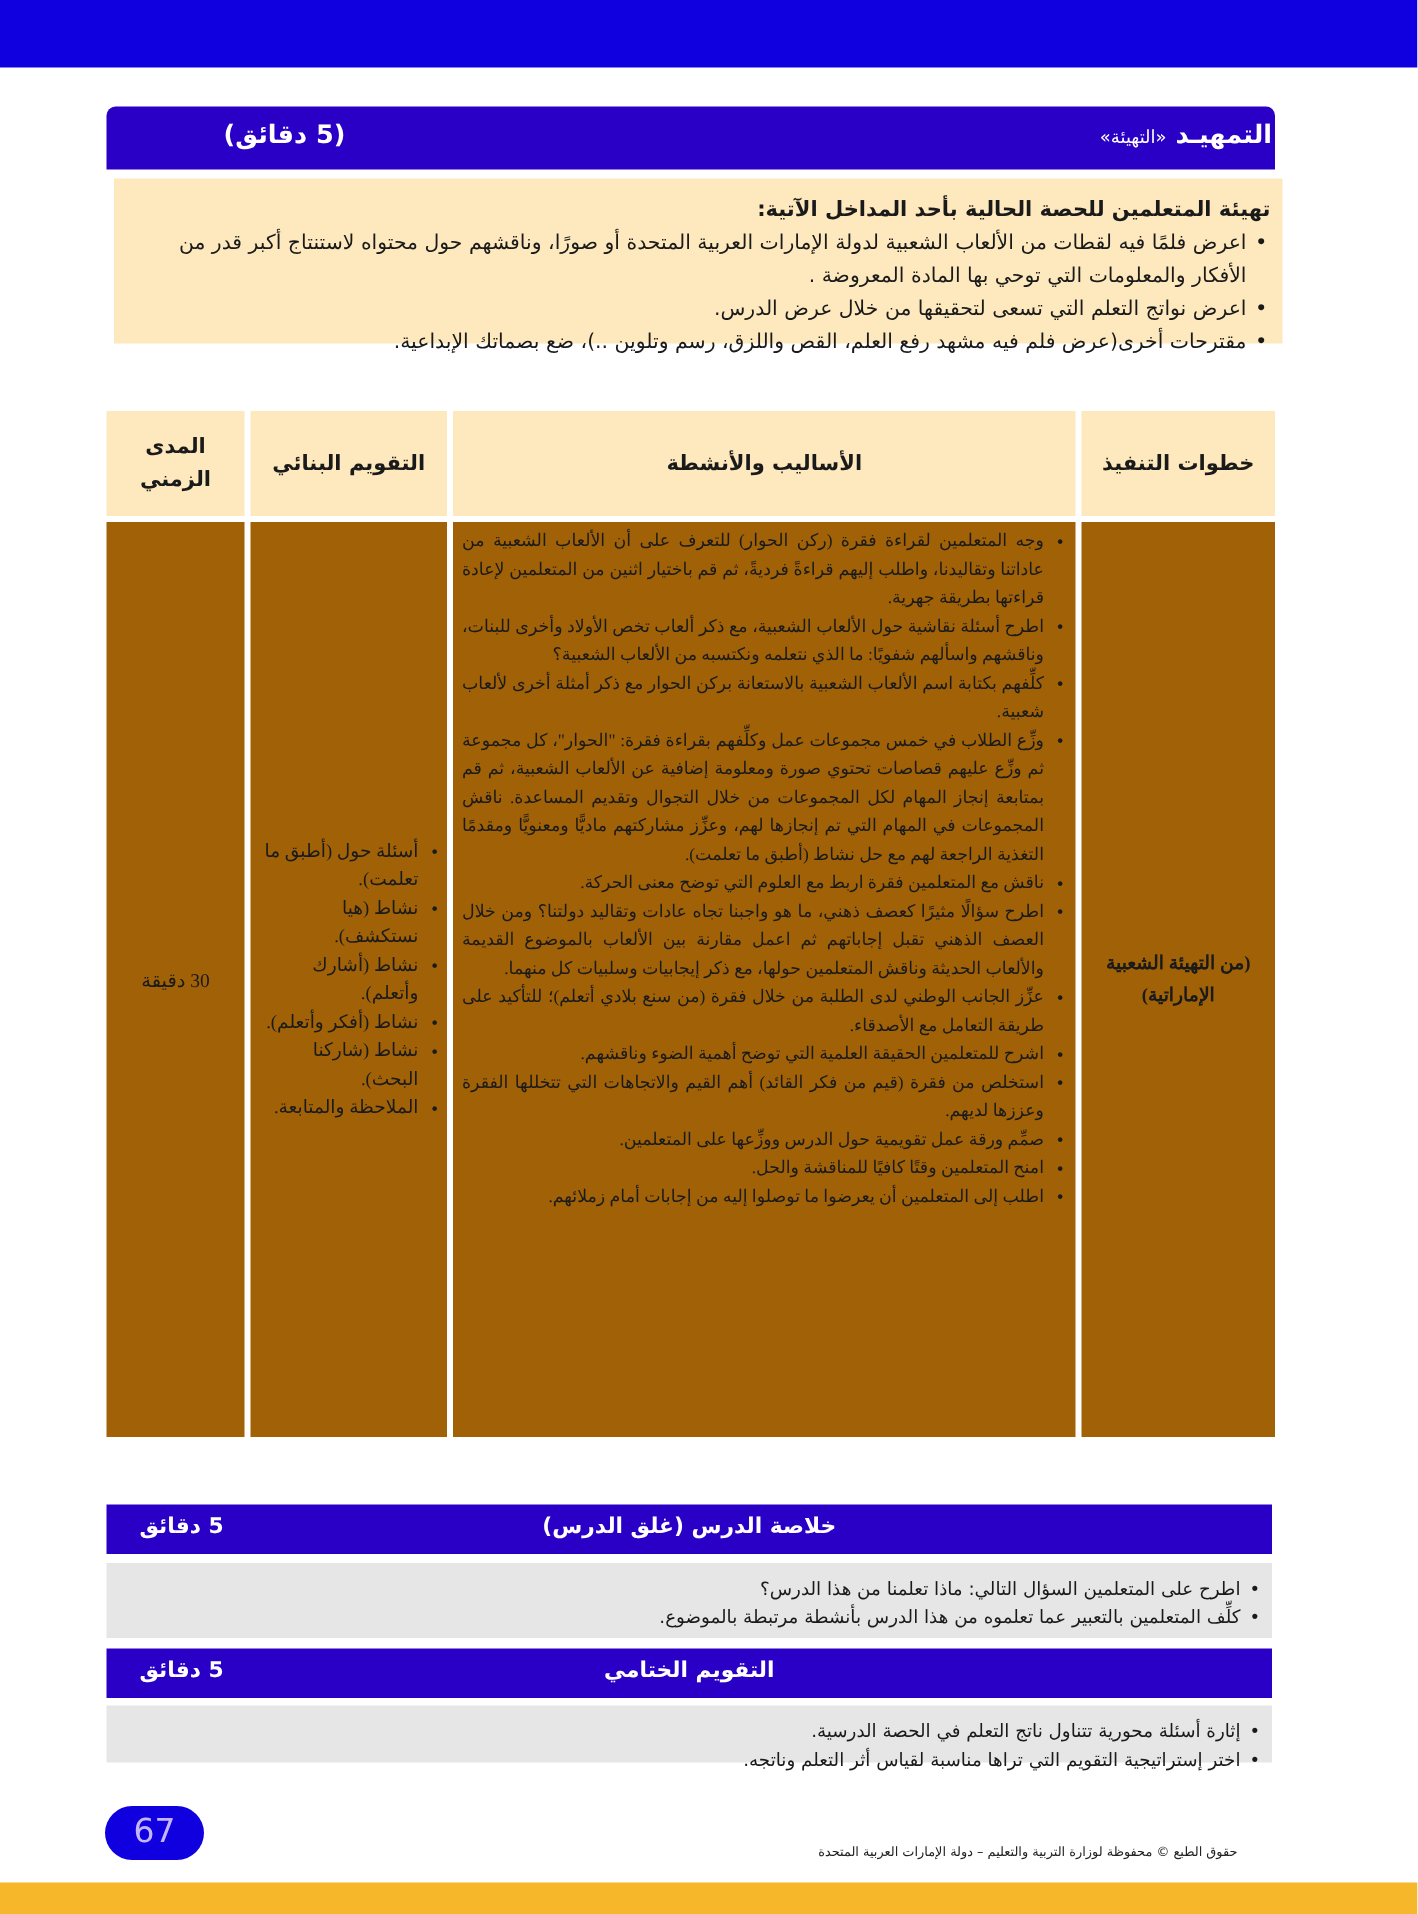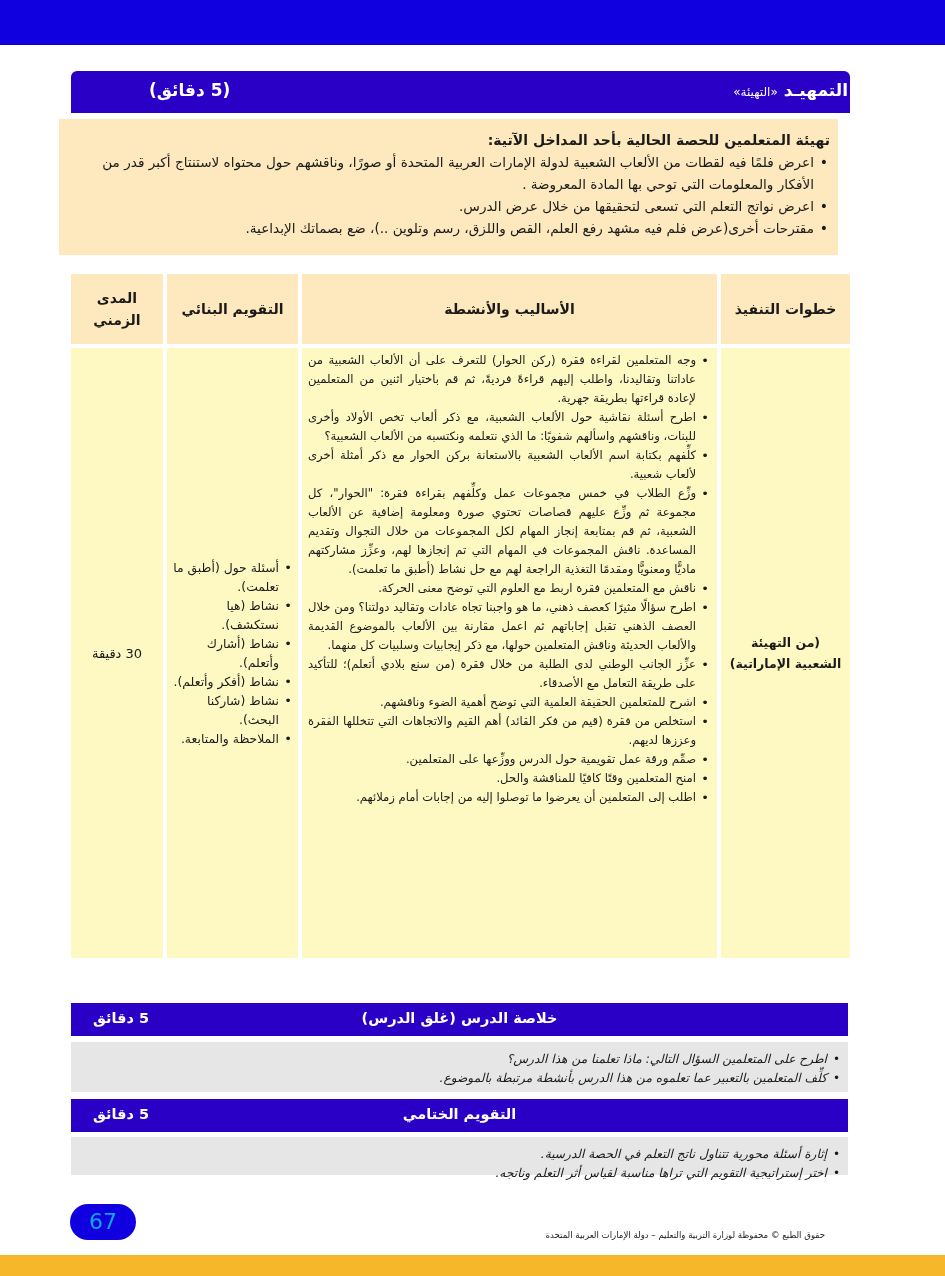--- a/index.html
+++ b/index.html
@@ -11,21 +11,21 @@
     .intro-header {
       position: absolute; left: 71px; top: 71px; width: 779px; height: 42px;
       background: #2a00c6; border-radius: 6px 6px 0 0;
       direction: rtl; color: #fff; font-weight: bold; font-family: "DejaVu Sans", sans-serif;
     }
     .intro-header .title { position: absolute; right: 2px; top: 9px; font-size: 17px; }
     .intro-header .title small { font-size: 12px; font-weight: normal; }
     .intro-header .duration { position: absolute; left: 78px; top: 9px; font-size: 17px; }
 
     .intro-body {
-      position: absolute; left: 59px; top: 119px; width: 779px; height: 136px;
+      position: absolute; left: 76px; top: 119px; width: 779px; height: 110px;
       background: #fde9bd; direction: rtl; padding: 10px 8px 0 8px;
       font-family: "DejaVu Sans", sans-serif; font-size: 13.6px; line-height: 22px;
     }
     .intro-body .lead { font-weight: bold; font-size: 14px; }
     ul.bullets { list-style: none; }
     ul.bullets li { position: relative; padding-right: 16px; }
     ul.bullets li::before {
       content: "•"; position: absolute; right: 2px; top: 0; font-size: 14px;
     }
 
@@ -36,45 +36,45 @@
     }
     .lesson-table td, .lesson-table th { vertical-align: middle; }
     .band {
       background: #2a00c6; color: #fff; font-weight: bold; font-size: 16px;
       height: 36px; text-align: center;
     }
     .col-head {
       background: #fde9bd; font-weight: bold; font-size: 14px; height: 70px;
       text-align: center; line-height: 22px;
     }
-    .cell { background: #fef9c3; font-size: 11.6px; line-height: 19px; }
+    .cell { background: #a16207; font-size: 11.6px; line-height: 19px; font-family: Liberation Serif, serif; }
     .cell.activities { text-align: justify; padding: 3px 8px 4px 6px; vertical-align: top; }
     .cell.formative { padding: 0 6px 0 4px; font-size: 12.4px; line-height: 19px; }
     .cell.step { text-align: center; font-weight: bold; font-size: 12.5px; line-height: 21px; }
     .cell.time { text-align: center; font-size: 13px; }
     .cell ul.bullets li { padding-right: 13px; }
     .cell ul.bullets li::before { right: 0; font-size: 13px; }
 
     .section-band {
       position: absolute; left: 71px; width: 777px; height: 33px;
       background: #2a00c6; color: #fff; font-weight: bold; direction: rtl;
     }
     .section-band .title { position: absolute; left: 0; right: 0; text-align: center; top: 7px; font-size: 14.5px; }
     .section-band .duration { position: absolute; left: 22px; top: 7px; font-size: 14.5px; }
     .section-body {
       position: absolute; left: 71px; width: 777px; height: 50px;
       background: #e6e6e6; direction: rtl; padding: 8px 8px 0 8px;
       font-size: 12.2px; line-height: 19px;
     }
-    .section-body ul.bullets li { padding-right: 13px; font-style: italic; }
+    .section-body ul.bullets li { padding-right: 13px; }
     .section-body ul.bullets li::before { right: 0; font-size: 12px; }
 
     .page-number {
       position: absolute; left: 70px; top: 1204px; width: 66px; height: 36px;
-      background: #1000e0; color: #0ea5e9; border-radius: 18px;
+      background: #1000e0; color: #c4b5fd; border-radius: 18px;
       text-align: center; font-size: 22px; line-height: 36px;
       font-family: "DejaVu Sans", sans-serif;
     }
     .copyright {
       position: absolute; left: 380px; top: 1230px; width: 445px;
       direction: rtl; font-size: 8.6px; color: #222; text-align: right;
     }
     .bottom-bar { position: absolute; left: 0; top: 1255px; width: 945px; height: 21px; background: #f7b72a; }
   </style>
 </head>

